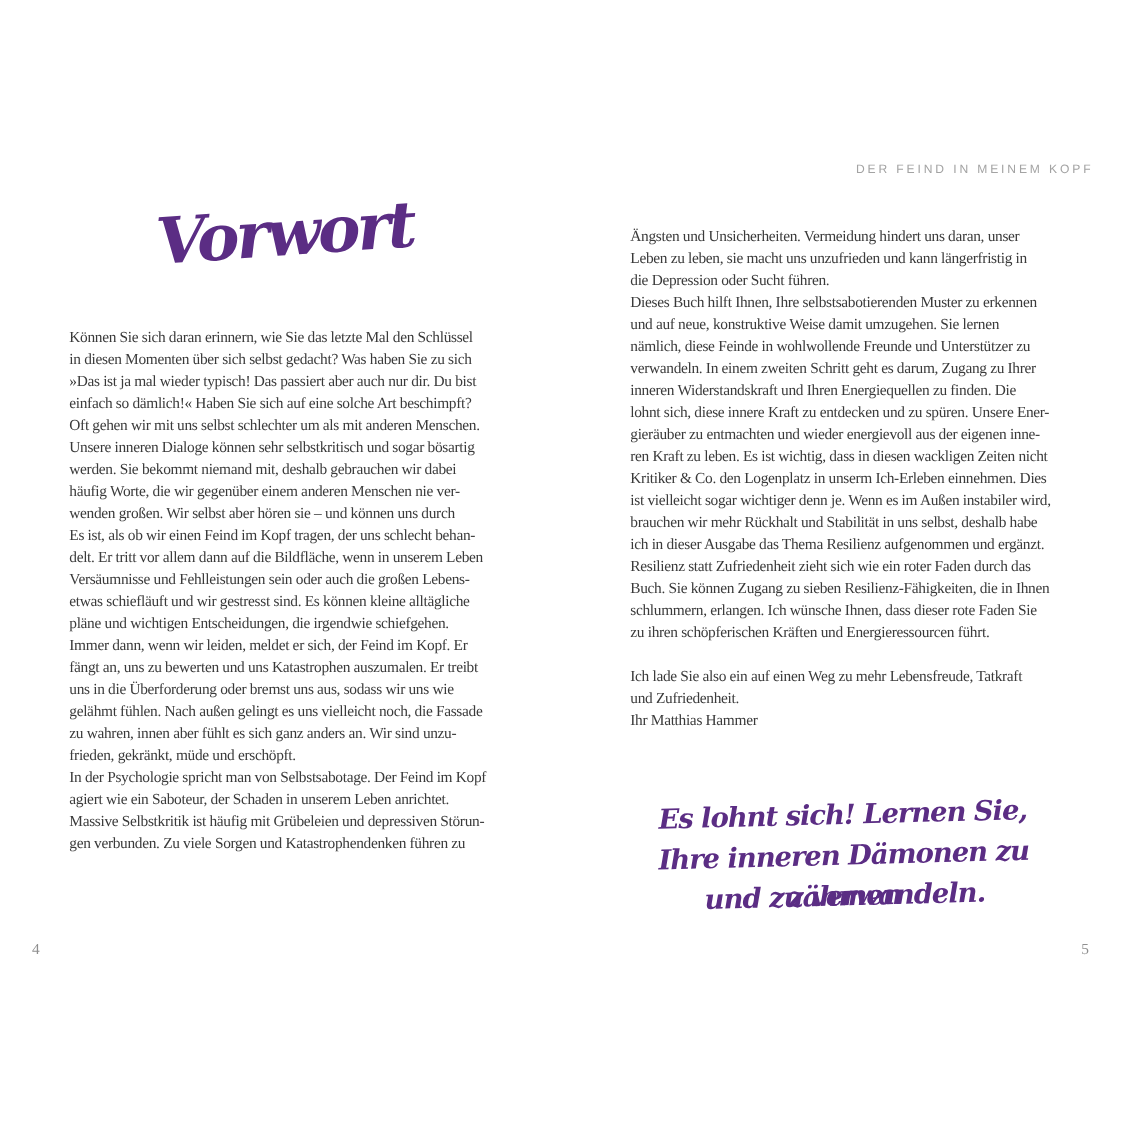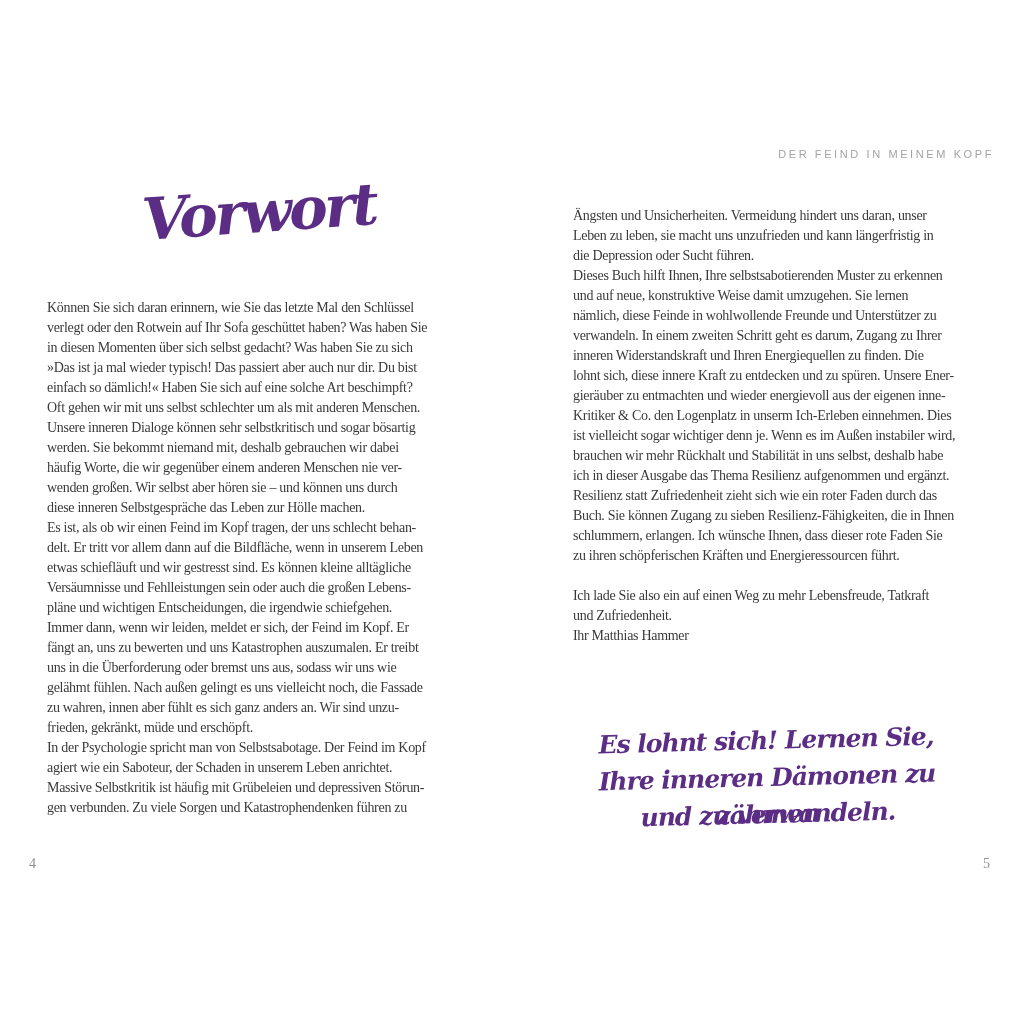--- a/index.html
+++ b/index.html
@@ -29,21 +29,21 @@
   }
 
   .body-col {
     position: absolute;
     color: #3a3a3a;
     font-size: 14px;
     letter-spacing: -0.3px;
     line-height: 20px;
     white-space: nowrap;
   }
-  .body-col.left-col  { left: 47px; top: 298px; width: 400px; }
+  .body-col.left-col  { left: 63px; top: 298px; width: 400px; }
   .body-col.right-col { left: 61px; top: 194px; width: 400px; margin-top: 12px; }
   .body-col .line { height: 20px; }
 
   .running-header {
     position: absolute;
     top: 148px; right: 30px;
     font-family: "Liberation Sans", sans-serif;
     font-size: 11px;
     letter-spacing: 2.6px;
     color: #a3a3a3;
@@ -77,34 +77,32 @@
 </style>
 </head>
 <body>
 
 <div class="spread">
 
   <div class="page left">
     <div class="chapter-title">Vorwort</div>
     <div class="body-col left-col">
         <div class="line">Können Sie sich daran erinnern, wie Sie das letzte Mal den Schlüssel</div>
-        <div class="line">verlegt oder den Rotwein auf Ihr Sofa geschüttet haben? Was haben Sie</div>
         <div class="line">in diesen Momenten über sich selbst gedacht? Was haben Sie zu sich</div>
         <div class="line">»Das ist ja mal wieder typisch! Das passiert aber auch nur dir. Du bist</div>
         <div class="line">einfach so dämlich!« Haben Sie sich auf eine solche Art beschimpft?</div>
         <div class="line">Oft gehen wir mit uns selbst schlechter um als mit anderen Menschen.</div>
         <div class="line">Unsere inneren Dialoge können sehr selbstkritisch und sogar bösartig</div>
         <div class="line">werden. Sie bekommt niemand mit, deshalb gebrauchen wir dabei</div>
         <div class="line">häufig Worte, die wir gegenüber einem anderen Menschen nie ver-</div>
         <div class="line">wenden großen. Wir selbst aber hören sie – und können uns durch</div>
-        <div class="line">diese inneren Selbstgespräche das Leben zur Hölle machen.</div>
         <div class="line">Es ist, als ob wir einen Feind im Kopf tragen, der uns schlecht behan-</div>
         <div class="line">delt. Er tritt vor allem dann auf die Bildfläche, wenn in unserem Leben</div>
+        <div class="line">Versäumnisse und Fehlleistungen sein oder auch die großen Lebens-</div>
         <div class="line">etwas schiefläuft und wir gestresst sind. Es können kleine alltägliche</div>
-        <div class="line">Versäumnisse und Fehlleistungen sein oder auch die großen Lebens-</div>
         <div class="line">pläne und wichtigen Entscheidungen, die irgendwie schiefgehen.</div>
         <div class="line">Immer dann, wenn wir leiden, meldet er sich, der Feind im Kopf. Er</div>
         <div class="line">fängt an, uns zu bewerten und uns Katastrophen auszumalen. Er treibt</div>
         <div class="line">uns in die Überforderung oder bremst uns aus, sodass wir uns wie</div>
         <div class="line">gelähmt fühlen. Nach außen gelingt es uns vielleicht noch, die Fassade</div>
         <div class="line">zu wahren, innen aber fühlt es sich ganz anders an. Wir sind unzu-</div>
         <div class="line">frieden, gekränkt, müde und erschöpft.</div>
         <div class="line">In der Psychologie spricht man von Selbstsabotage. Der Feind im Kopf</div>
         <div class="line">agiert wie ein Saboteur, der Schaden in unserem Leben anrichtet.</div>
         <div class="line">Massive Selbstkritik ist häufig mit Grübeleien und depressiven Störun-</div>
@@ -119,20 +117,21 @@
         <div class="line">Ängsten und Unsicherheiten. Vermeidung hindert uns daran, unser</div>
         <div class="line">Leben zu leben, sie macht uns unzufrieden und kann längerfristig in</div>
         <div class="line">die Depression oder Sucht führen.</div>
         <div class="line">Dieses Buch hilft Ihnen, Ihre selbstsabotierenden Muster zu erkennen</div>
         <div class="line">und auf neue, konstruktive Weise damit umzugehen. Sie lernen</div>
         <div class="line">nämlich, diese Feinde in wohlwollende Freunde und Unterstützer zu</div>
         <div class="line">verwandeln. In einem zweiten Schritt geht es darum, Zugang zu Ihrer</div>
         <div class="line">inneren Widerstandskraft und Ihren Energiequellen zu finden. Die</div>
         <div class="line">lohnt sich, diese innere Kraft zu entdecken und zu spüren. Unsere Ener-</div>
         <div class="line">gieräuber zu entmachten und wieder energievoll aus der eigenen inne-</div>
+        <div class="line">ren Kraft zu leben. Es ist wichtig, dass in diesen wackligen Zeiten nicht</div>
         <div class="line">Kritiker &amp; Co. den Logenplatz in unserm Ich-Erleben einnehmen. Dies</div>
         <div class="line">ist vielleicht sogar wichtiger denn je. Wenn es im Außen instabiler wird,</div>
         <div class="line">brauchen wir mehr Rückhalt und Stabilität in uns selbst, deshalb habe</div>
         <div class="line">ich in dieser Ausgabe das Thema Resilienz aufgenommen und ergänzt.</div>
         <div class="line">Resilienz statt Zufriedenheit zieht sich wie ein roter Faden durch das</div>
         <div class="line">Buch. Sie können Zugang zu sieben Resilienz-Fähigkeiten, die in Ihnen</div>
         <div class="line">schlummern, erlangen. Ich wünsche Ihnen, dass dieser rote Faden Sie</div>
         <div class="line">zu ihren schöpferischen Kräften und Energieressourcen führt.</div>
         <div class="line">&nbsp;</div>
         <div class="line">Ich lade Sie also ein auf einen Weg zu mehr Lebensfreude, Tatkraft</div>

